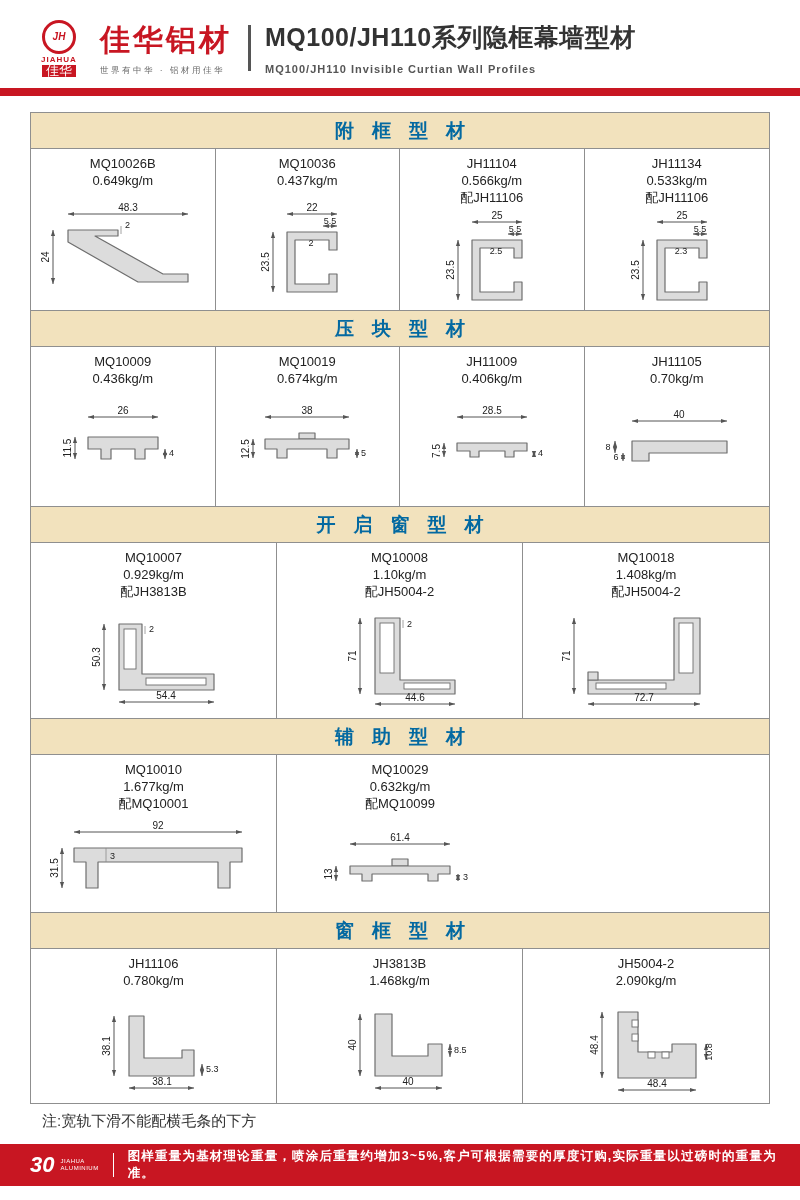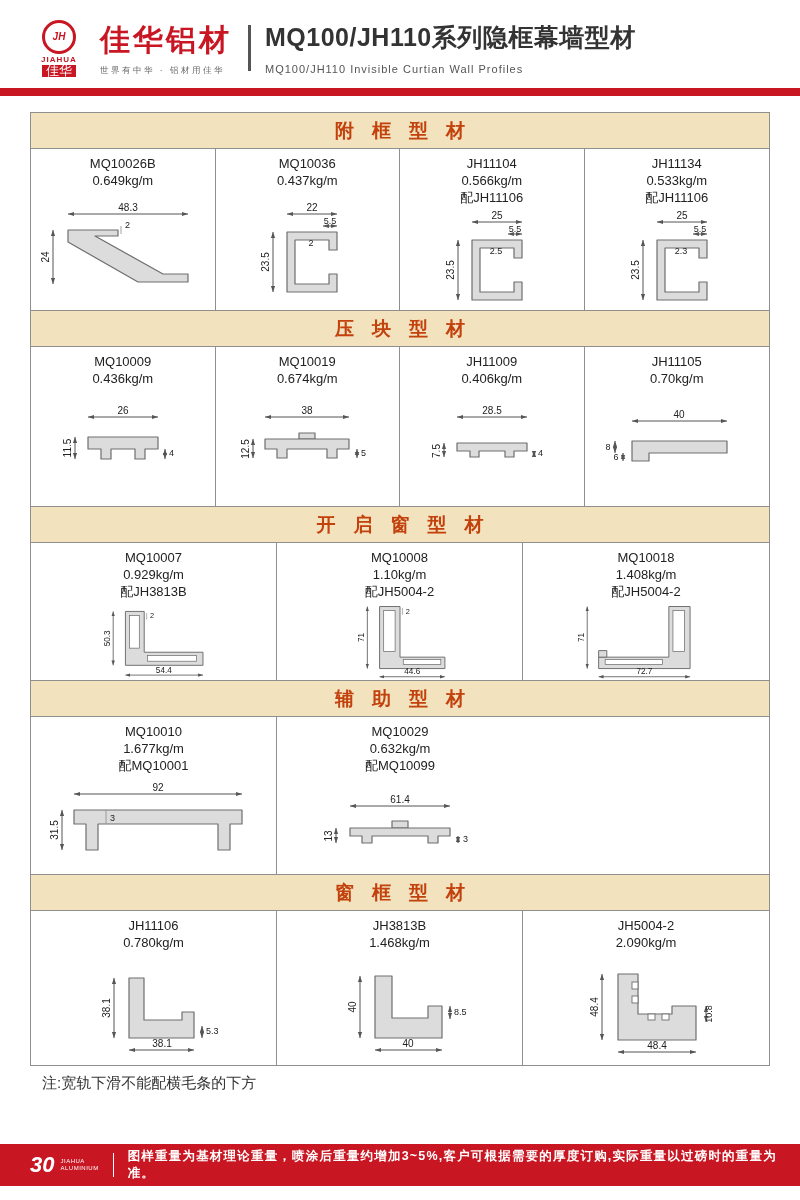--- a/index.html
+++ b/index.html
@@ -10,32 +10,32 @@
   .hdr{display:flex;align-items:center;height:88px;padding:8px 0 0 26px}
   .logo{display:flex;flex-direction:column;align-items:center;width:66px}
   .logo-mark{width:34px;height:34px;border:3px solid #c81622;border-radius:50%;display:flex;align-items:center;justify-content:center;color:#c81622;font-weight:bold;font-style:italic;font-size:10px}
   .logo-txt{color:#c81622;font-size:8px;font-weight:bold;letter-spacing:1px;margin-top:1px}
   .logo-box{background:#c81622;color:#fff;font-size:13px;padding:0 4px;margin-top:1px;line-height:12px}
   .brand{margin-left:8px}
   .brand-name{color:#c81622;font-size:30px;font-weight:bold;letter-spacing:3px}
   .brand-sub{color:#666;font-size:8.5px;letter-spacing:2.5px;margin-top:4px}
   .vline{width:3px;height:46px;background:#555;margin:0 14px 0 16px}
   .title{color:#333;font-size:25px;font-weight:bold;letter-spacing:.5px}
-  .subtitle{color:#555;font-size:11px;font-weight:normal;letter-spacing:1px;margin-top:9px}
+  .subtitle{color:#555;font-size:11px;font-weight:bold;letter-spacing:1px;margin-top:9px}
   .redbar{height:8px;background:#c81622}
 
   
   .tbl{margin:16px 30px 0;border:1px solid #8f8f8f}
-  .sec-title{height:36px;background:#f2e2bd;border-bottom:1px solid #8f8f8f;display:flex;align-items:center;justify-content:center;font-size:19px;font-weight:bold;color:#c2410c}
+  .sec-title{height:36px;background:#f2e2bd;border-bottom:1px solid #8f8f8f;display:flex;align-items:center;justify-content:center;font-size:19px;font-weight:bold;color:#0369a1}
   .sec-title span{letter-spacing:18px;padding-left:18px}
   .row{display:grid;border-bottom:1px solid #8f8f8f}
   .row:last-child{border-bottom:none}
   .grid4{grid-template-columns:repeat(4,1fr)}
   .grid3{grid-template-columns:repeat(3,1fr)}
-  .r1{height:162px}.r2{height:160px}.r3{height:138px}.r4{height:158px}.r5{height:154px}
+  .r1{height:162px}.r2{height:160px}.r3{height:176px}.r4{height:158px}.r5{height:154px}
   .cell{border-right:1px solid #8f8f8f;display:flex;flex-direction:column;align-items:center;padding-top:6px;overflow:hidden}
   .cell:last-child{border-right:none}
   .c-model,.c-weight,.c-match{font-size:13px;color:#222;line-height:17px;}
   .draw{margin:auto 0}
 
   
   .pf{fill:#dcdcdc;stroke:#6e6e6e;stroke-width:1.2;stroke-linejoin:round}
   .inw{fill:#fff;stroke:#6e6e6e;stroke-width:.9}
   .dl{stroke:#555;stroke-width:1;marker-start:url(#arr);marker-end:url(#arr)}
   .xl{stroke:#8a8a8a;stroke-width:.8}

